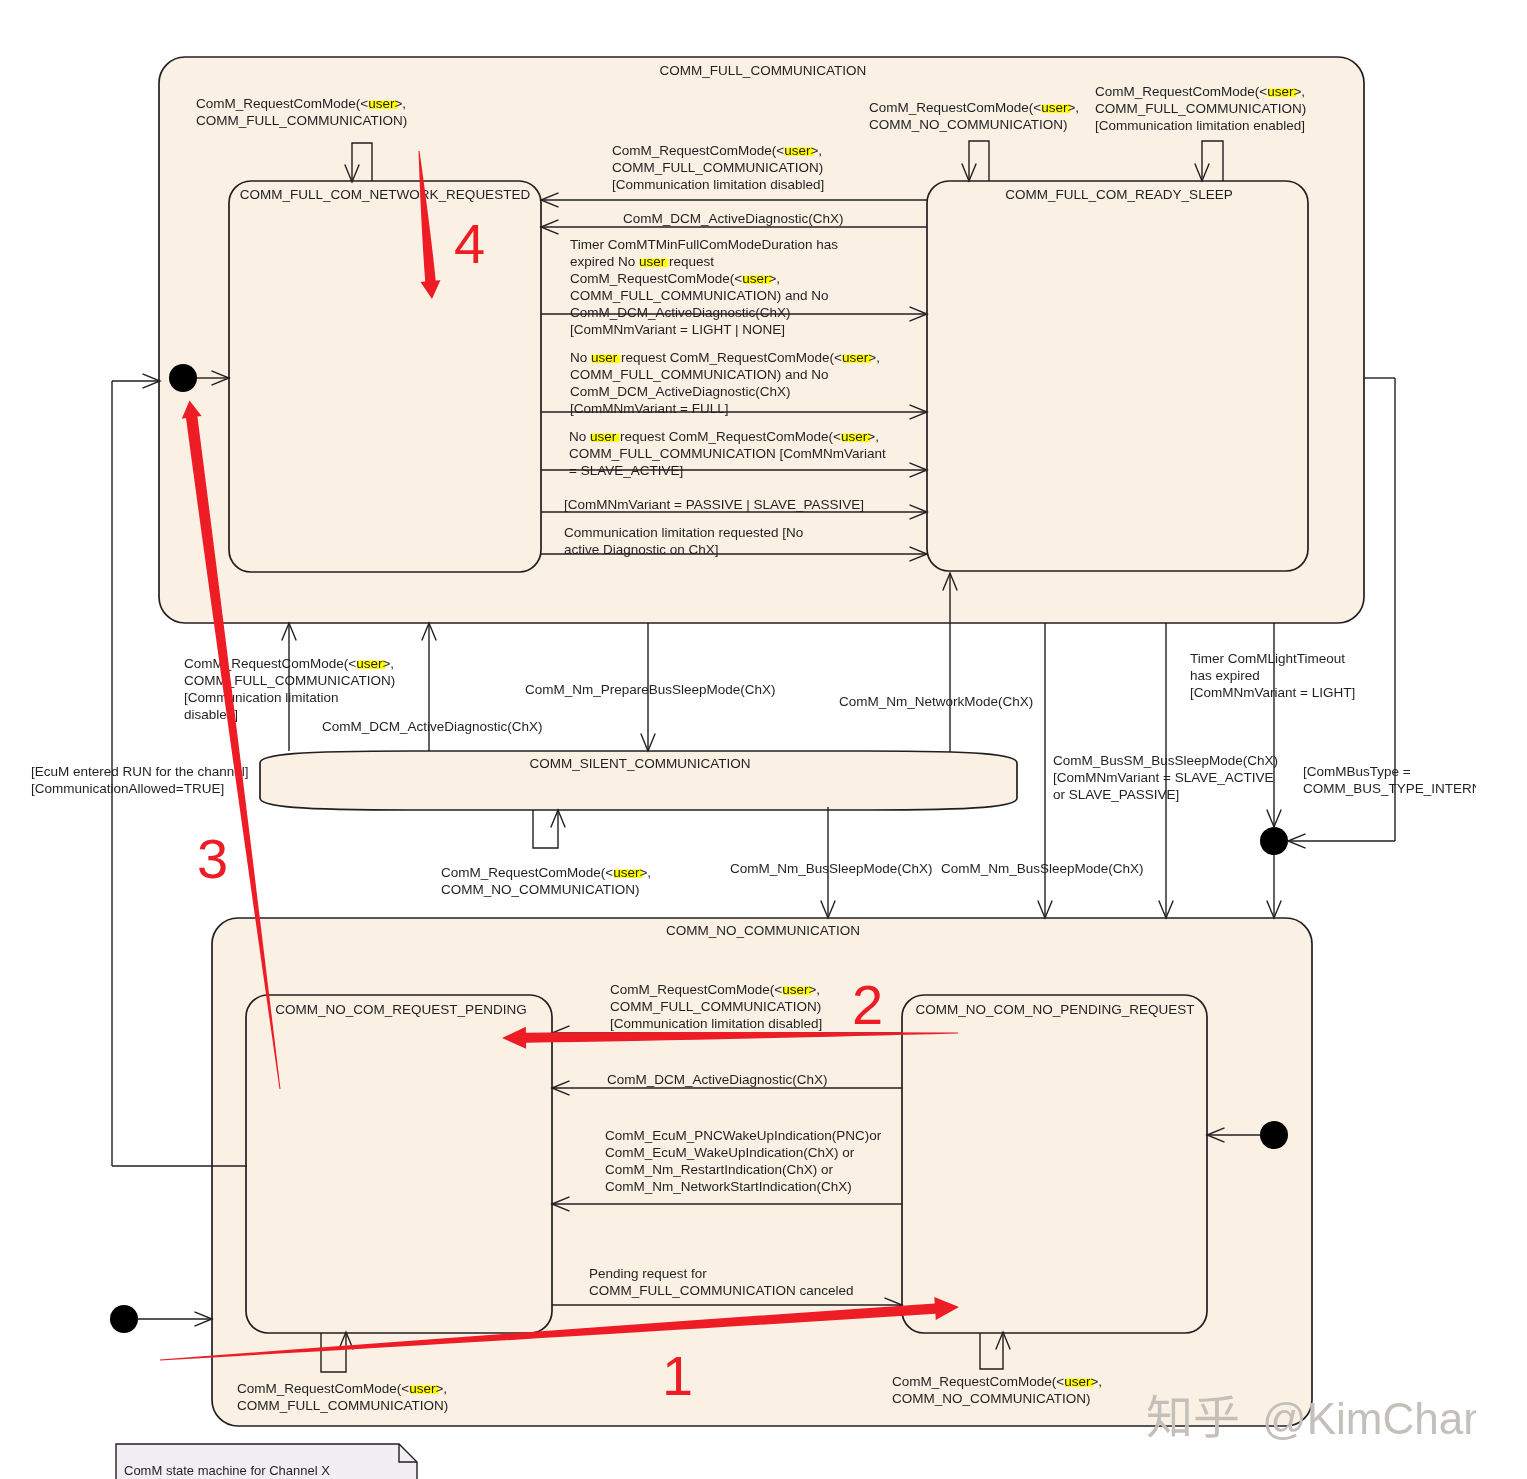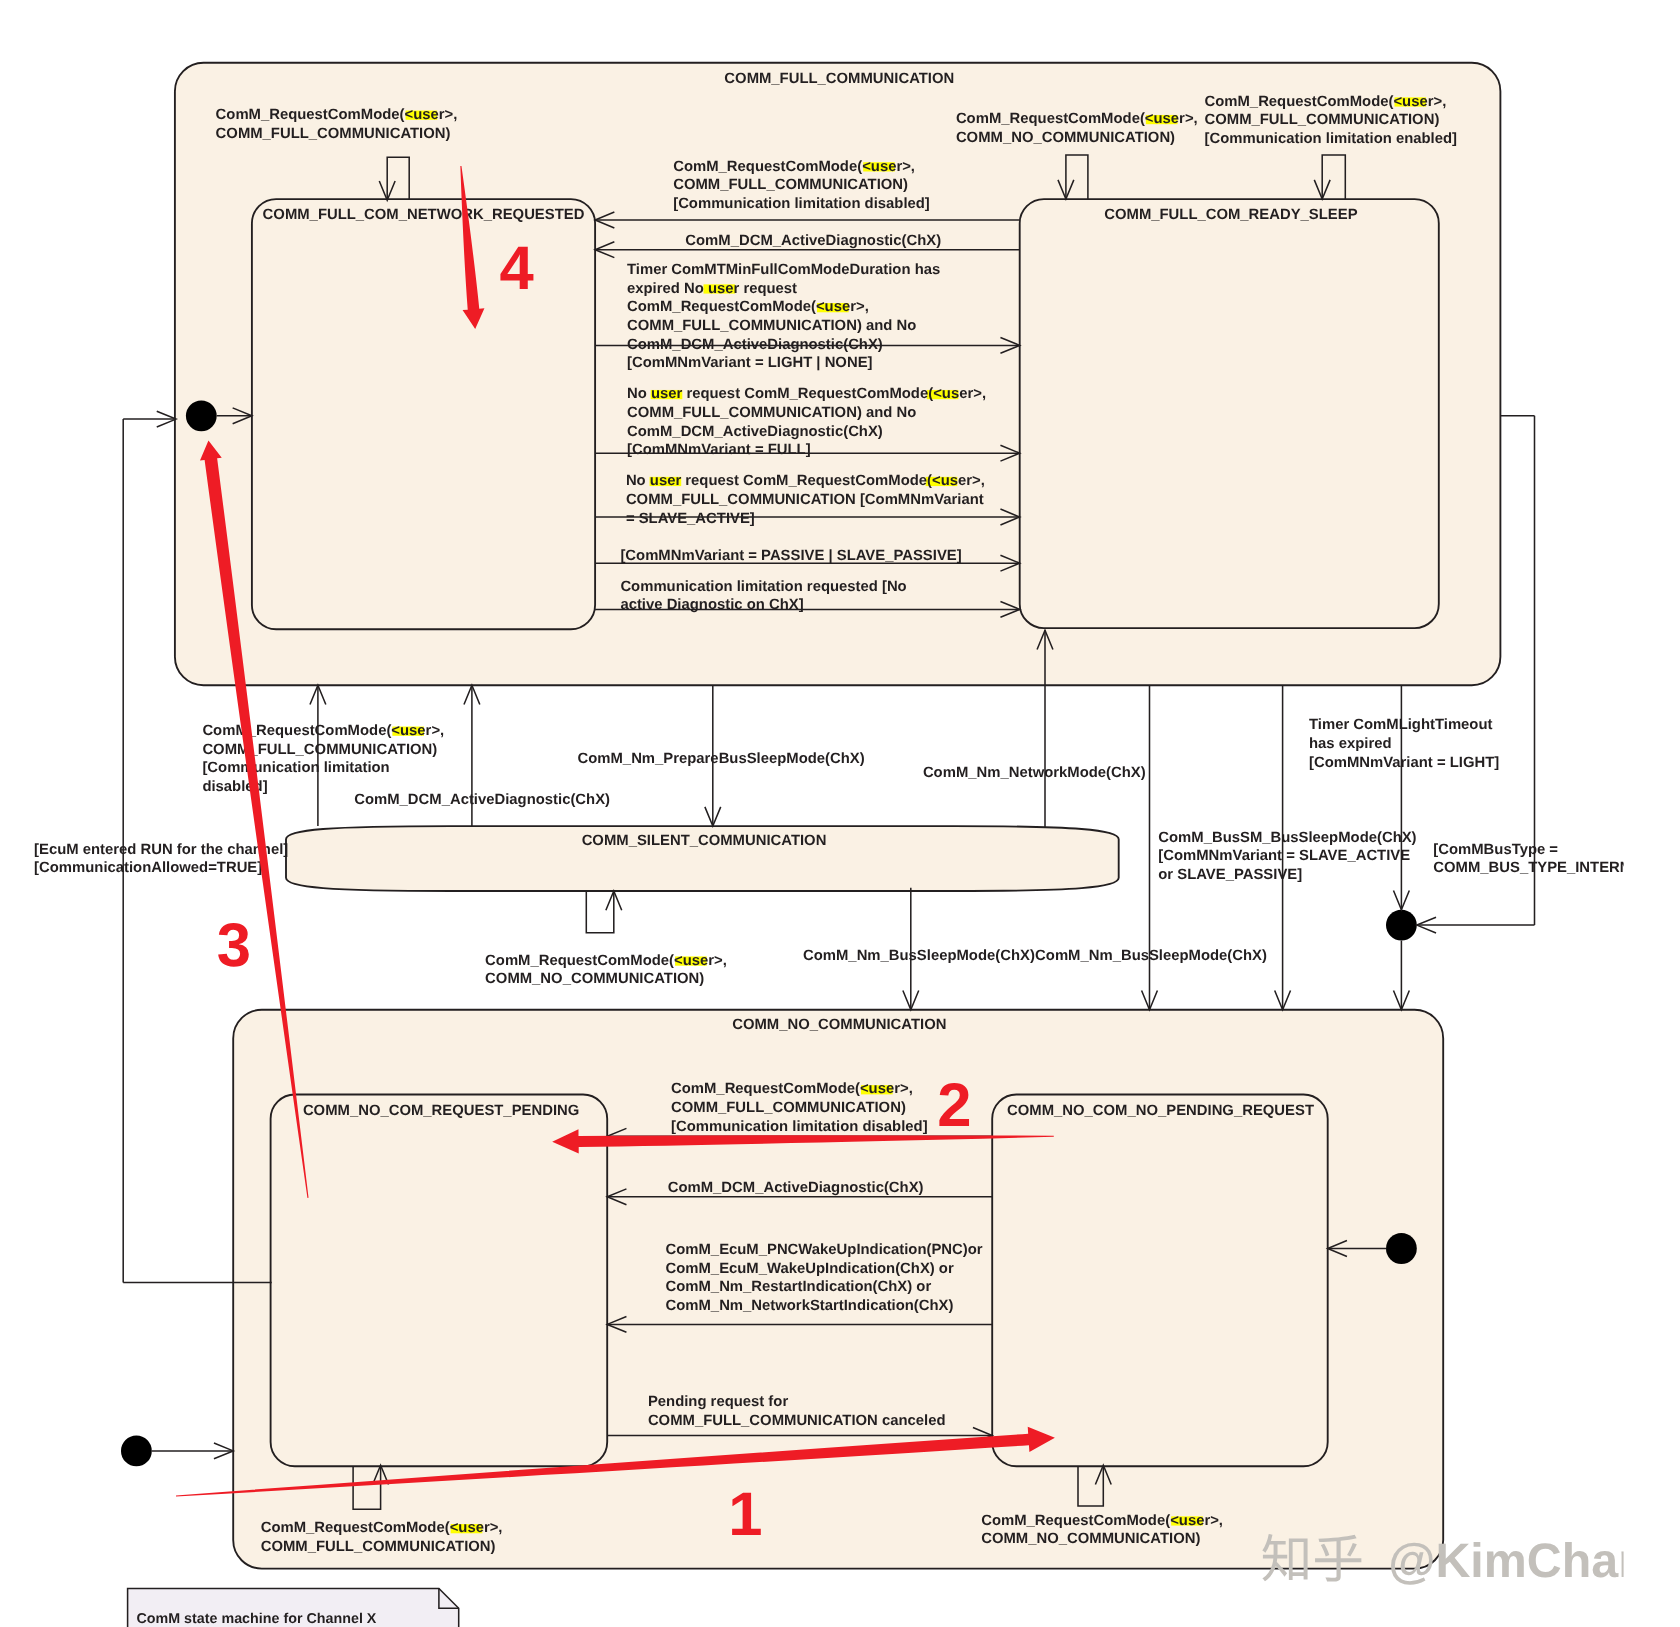--- a/index.html
+++ b/index.html
@@ -1,17 +1,17 @@
 <!DOCTYPE html>
 <html><head>
 <meta charset="utf-8">
 <style>
   html,body{margin:0;padding:0;background:#ffffff;}
   #page{position:relative;width:1476px;height:1479px;overflow:hidden;background:#fff;
-        font-family:"Liberation Sans",sans-serif;font-weight:bold;}
+        font-family:"Liberation Sans",sans-serif;}
   svg#diagram{position:absolute;left:0;top:0;display:block;}
   .st{fill:#faf1e4;stroke:#231f20;stroke-width:1.7;}
   .ln{fill:none;stroke:#231f20;stroke-width:1.4;stroke-linecap:butt;}
   .lbl{font-family:"Liberation Sans",sans-serif;font-size:13.5px;fill:#231f20;}
   .ttl{font-family:"Liberation Sans",sans-serif;font-size:13.5px;fill:#231f20;text-anchor:middle;}
   .num{font-family:"Liberation Sans",sans-serif;font-size:56px;fill:#ee1c25;}
   .dot{fill:#000;}
   .note{fill:#f2eef4;stroke:#231f20;stroke-width:1.4;}
   .notetxt{font-family:"Liberation Sans",sans-serif;font-size:13px;fill:#231f20;}
   .wm{font-family:"Liberation Sans",sans-serif;font-size:44px;fill:#c3c0bb;}

